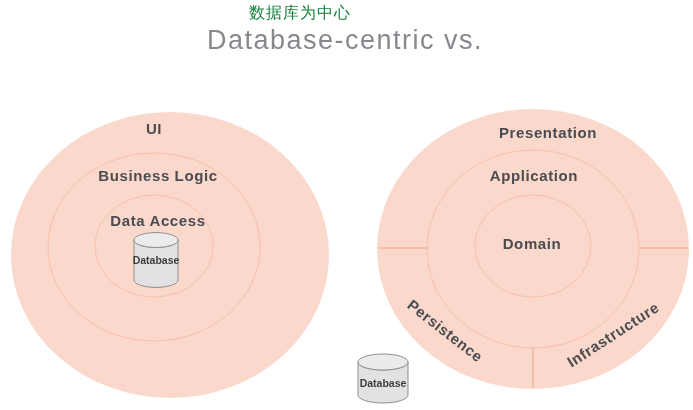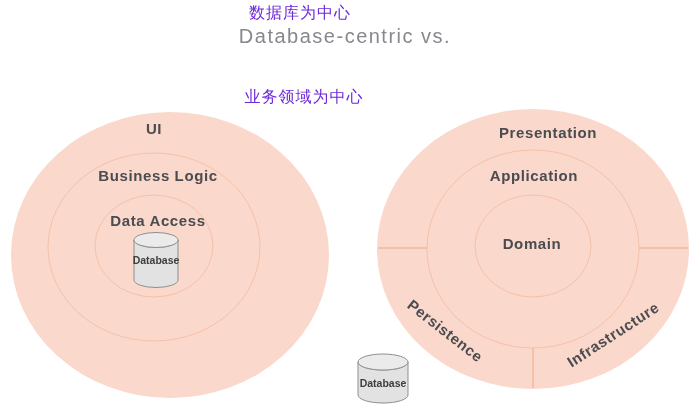--- a/index.html
+++ b/index.html
@@ -20,30 +20,30 @@
     left: 0;
     top: 0;
   }
   .hdr {
     position: absolute;
     white-space: nowrap;
     transform: translateX(-50%);
     z-index: 2;
   }
   .caption {
-    color: #6d28d9;
+    color: #15803d;
     font-size: 16px;
     font-weight: 400;
     letter-spacing: 1px;
   }
   .caption-top { left: 300px; top: 3px; }
   .caption-bottom { left: 304px; top: 87px; }
   .title {
     color: #86888d;
-    font-size: 20px;
+    font-size: 27px;
     font-weight: 300;
     letter-spacing: 1.5px;
   }
   .title-1 { left: 345px; top: 25px; }
   .title-2 { left: 345px; top: 53px; }
 
   .ring { fill: #fbd8cc; }
   .ring-stroked { fill: #fbd8cc; stroke: #f5c1aa; stroke-width: 1; }
   .divider { stroke: #f2b89f; stroke-width: 1.5; }
   .ring-label {
@@ -104,15 +104,14 @@
       <g>
         <path class="cyl-body" d="M358,362 L358,395 A25,8 0 0 0 408,395 L408,362 A25,8 0 0 1 358,362 Z"></path>
         <ellipse class="cyl-top" cx="383" cy="362" rx="25" ry="8"></ellipse>
         <text class="cyl-label" x="383" y="387">Database</text>
       </g>
     </g>
   </svg>
 
   <div class="hdr caption caption-top">数据库为中心</div>
   <div class="hdr title title-1">Database-centric vs.</div>
-  <div class="hdr caption caption-bottom">业务领域为中心</div>
 
 </div>
 
 </body></html>

